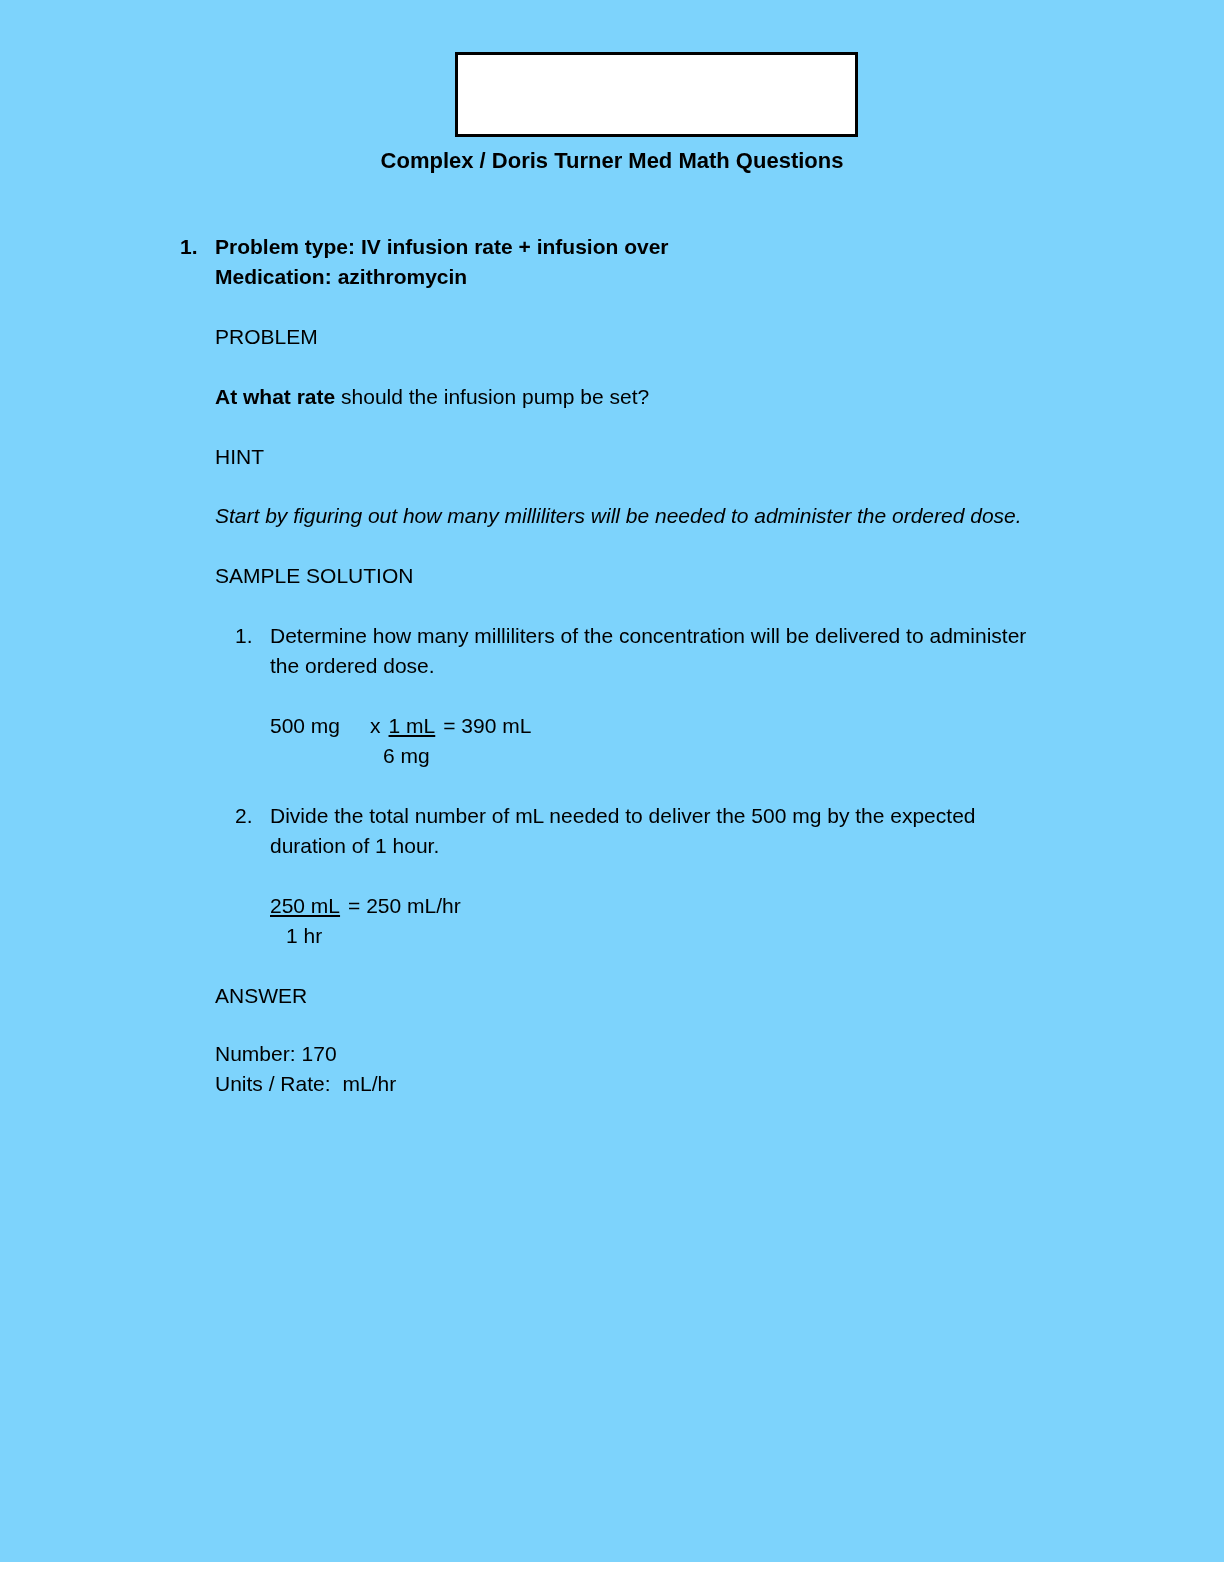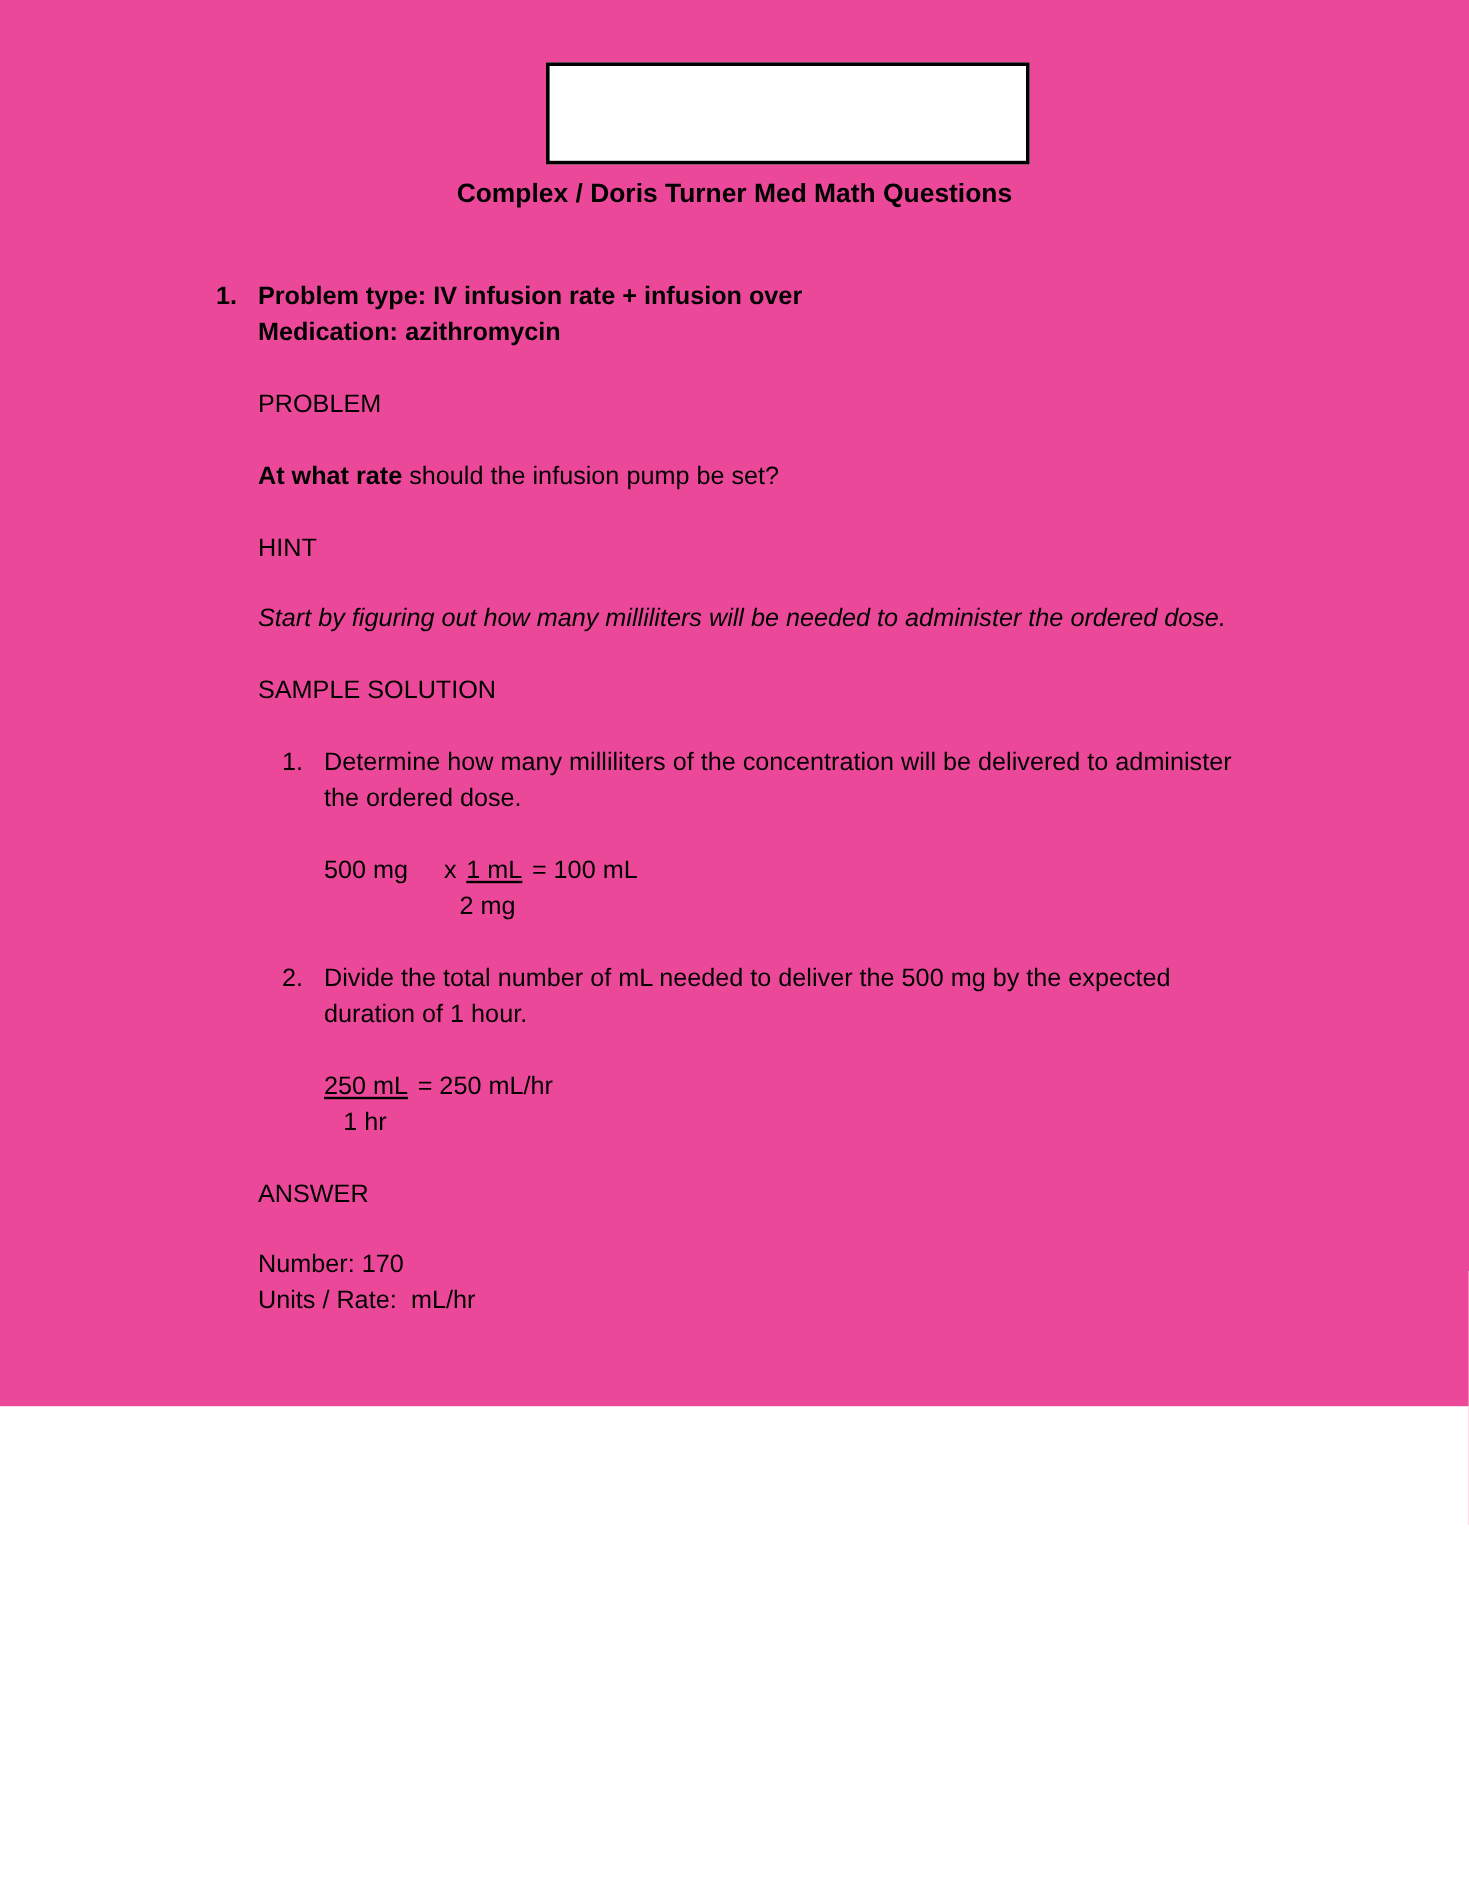--- a/index.html
+++ b/index.html
@@ -1,21 +1,21 @@
 <!DOCTYPE html>
 <html><head>
 <meta charset="utf-8">
 <style>
   * { box-sizing: border-box; }
   html, body { margin: 0; padding: 0; background: #ffffff; }
   .page {
     position: relative;
     width: 1224px;
-    height: 1172px;
-    background: #ec4899;
+    height: 1562px;
+    background: #7dd3fc;
     color: #000000;
     font-family: "Liberation Sans", sans-serif;
     font-size: 21px;
     line-height: 30px;
     overflow: hidden;
   }
   .top-box {
     position: absolute;
     left: 455px;
     top: 52px;
@@ -98,23 +98,23 @@
 
     <div class="section-heading">SAMPLE SOLUTION</div>
 
     <div class="step">
       <span class="step-num">1.</span>
       <span class="step-text">Determine how many milliliters of the concentration will be delivered to administer the ordered dose.</span>
     </div>
 
     <div class="formula">
       <div class="f-line">
-        <span>500 mg</span><span class="f-gap"></span><span>x</span><span class="f-sp"></span><span class="underline">1 mL</span><span class="f-sp"></span><span>= 100 mL</span>
+        <span>500 mg</span><span class="f-gap"></span><span>x</span><span class="f-sp"></span><span class="underline">1 mL</span><span class="f-sp"></span><span>= 390 mL</span>
       </div>
-      <div class="f-line den-1">2 mg</div>
+      <div class="f-line den-1">6 mg</div>
     </div>
 
     <div class="step">
       <span class="step-num">2.</span>
       <span class="step-text">Divide the total number of mL needed to deliver the 500 mg by the expected duration of 1 hour.</span>
     </div>
 
     <div class="formula">
       <div class="f-line">
         <span class="underline">250 mL</span><span class="f-sp"></span><span>= 250 mL/hr</span>

